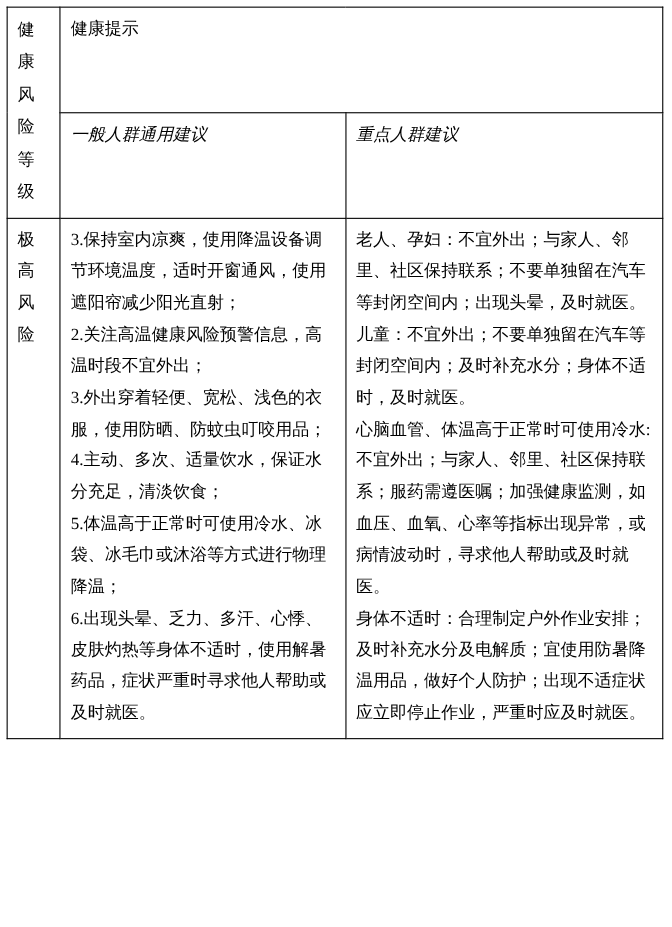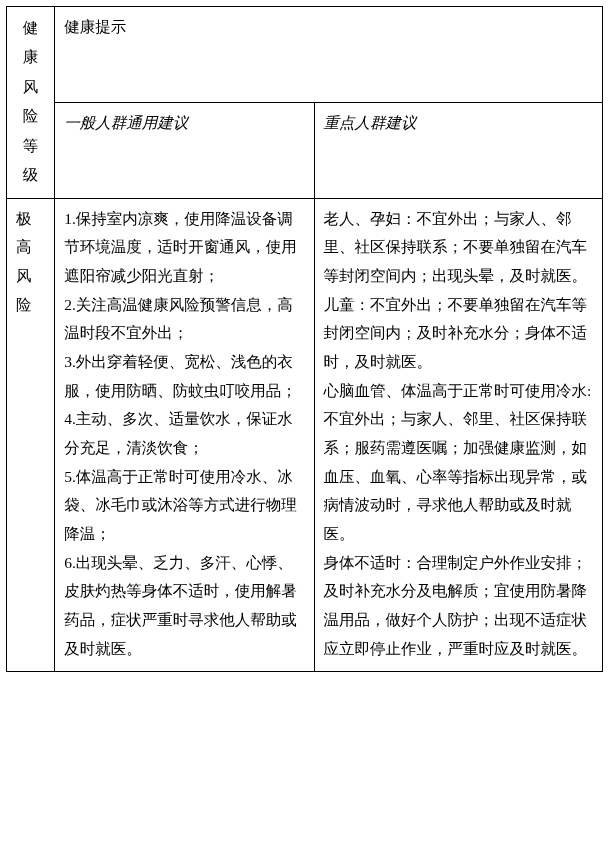--- a/index.html
+++ b/index.html
@@ -49,21 +49,21 @@
     line-height: 1.85;
   }
   td.subhead-cell {
     font-size: 15.5px;
     padding-top: 12px;
     padding-bottom: 12px;
     font-style: italic;
   }
   .level-label {
     writing-mode: horizontal-tb;
-    text-align: center;
+    text-align: left;
     line-height: 1.9;
     font-family: Liberation Serif, serif;
   }
   td.level-cell {
     vertical-align: middle;
     text-align: left;
     padding-left: 9px;
     font-size: 15.5px;
     line-height: 1.9;
   }
@@ -102,21 +102,21 @@
       <tr>
         <td class="subhead-cell">一般人群通用建议</td>
         <td class="subhead-cell">重点人群建议</td>
       </tr>
       <tr>
         <td class="level-cell">
           <div>极高</div>
           <div>风险</div>
         </td>
         <td class="cell-body">
-          <p class="item">1.保持室内凉爽，使用降温设备调节环境温度，适时开窗通风，使用遮阳帘减少阳光直射；</p>
+          <p class="item">3.保持室内凉爽，使用降温设备调节环境温度，适时开窗通风，使用遮阳帘减少阳光直射；</p>
           <p class="item">2.关注高温健康风险预警信息，高温时段不宜外出；</p>
           <p class="item">3.外出穿着轻便、宽松、浅色的衣服，使用防晒、防蚊虫叮咬用品；</p>
           <p class="item">4.主动、多次、适量饮水，保证水分充足，清淡饮食；</p>
           <p class="item">5.体温高于正常时可使用冷水、冰袋、冰毛巾或沐浴等方式进行物理降温；</p>
           <p class="item">6.出现头晕、乏力、多汗、心悸、皮肤灼热等身体不适时，使用解暑药品，症状严重时寻求他人帮助或及时就医。</p>
         </td>
         <td class="cell-body">
           <p class="item"><span class="bold">老人、孕妇：</span><span>不宜外出；与家人、邻里、社区保持联系；不要单独留在汽车等封闭空间内；出现头晕，及时就医。</span></p>
           <p class="item"><span class="bold">儿童：</span><span>不宜外出；不要单独留在汽车等封闭空间内；及时补充水分；身体不适时，及时就医。</span></p>
           <p class="item"><span class="bold">心脑血管、体温高于正常时可使用冷水:</span><span>不宜外出；与家人、邻里、社区保持联系；服药需遵医嘱；加强健康监测，如血压、血氧、心率等指标出现异常，或病情波动时，寻求他人帮助或及时就医。</span></p>

